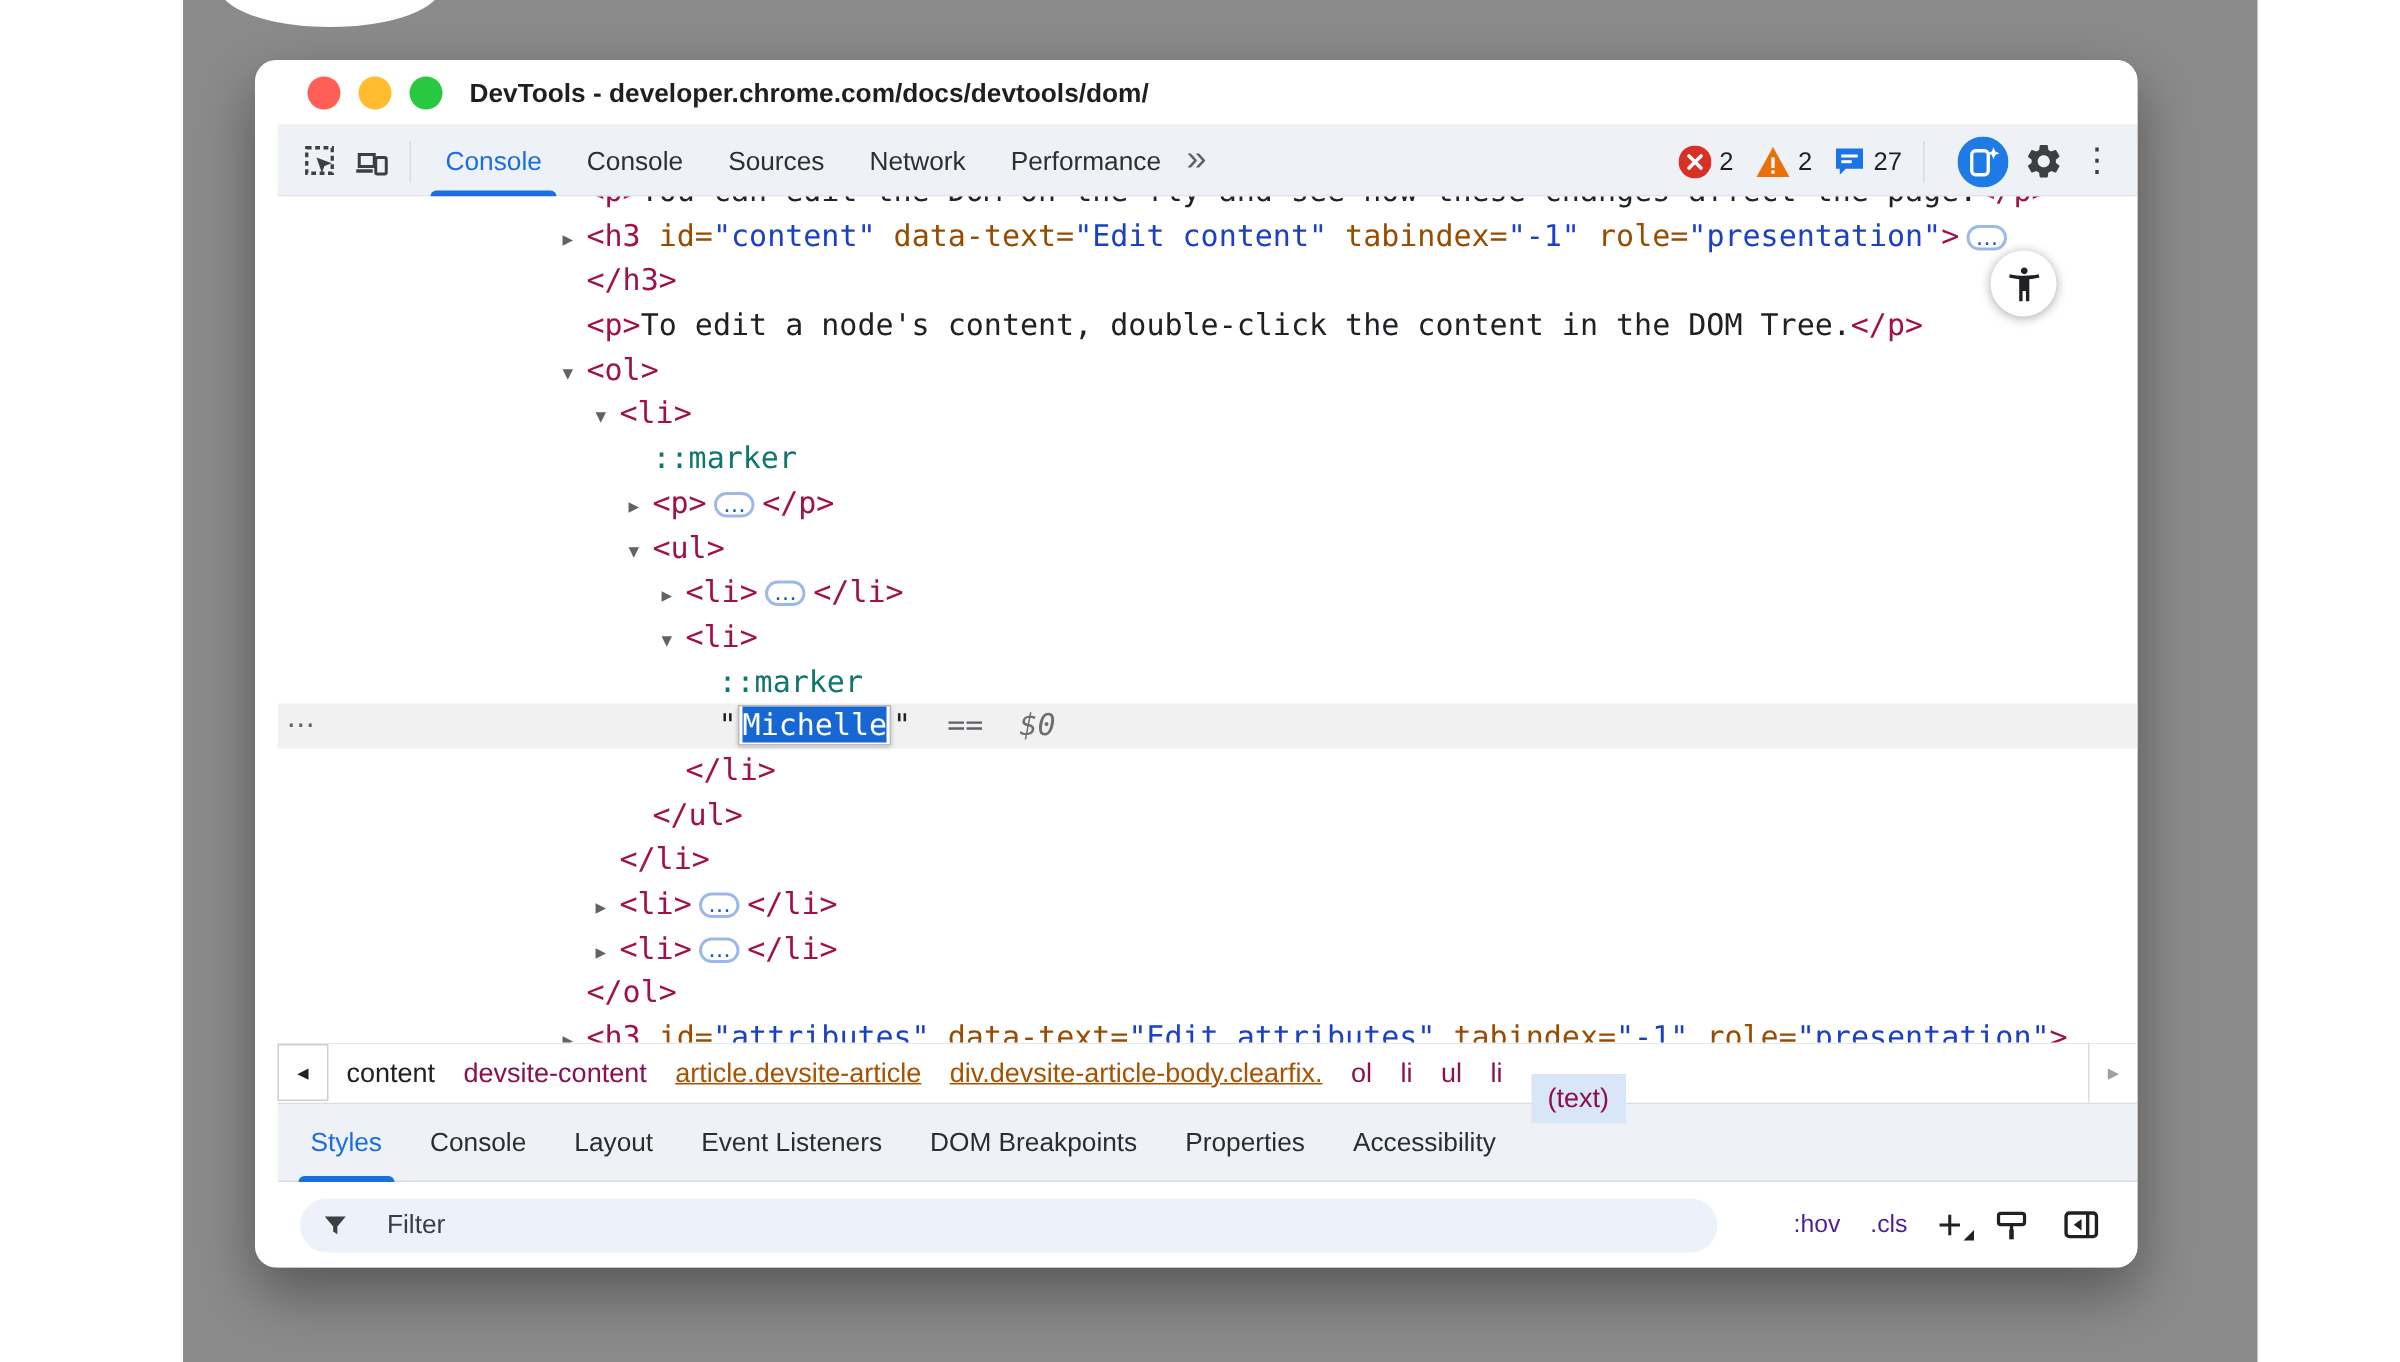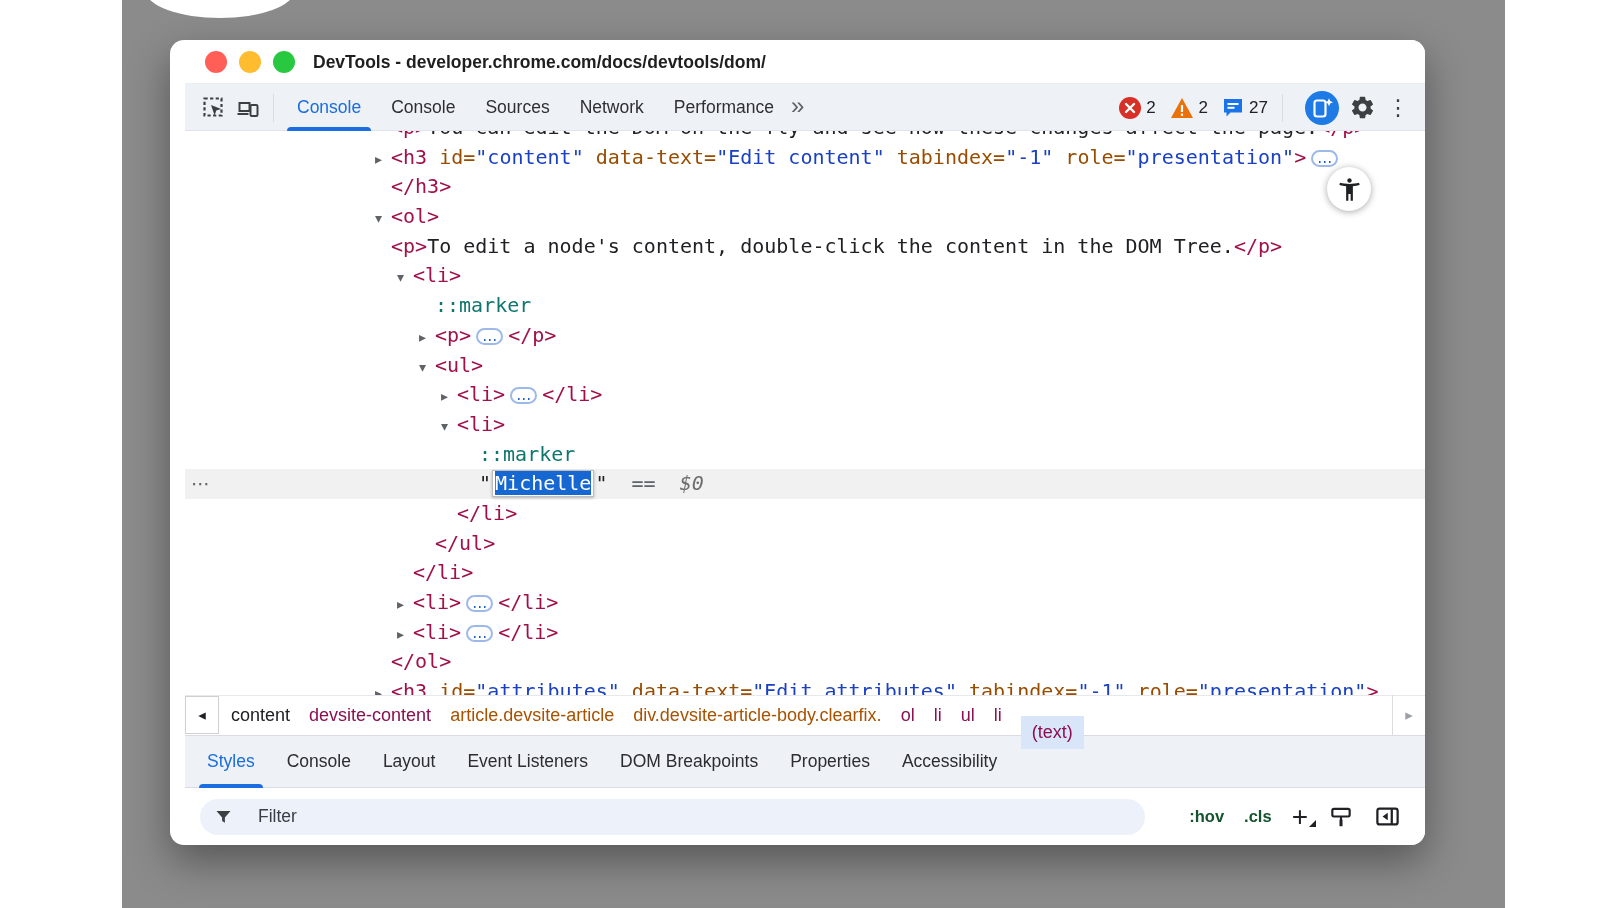--- a/index.html
+++ b/index.html
@@ -67,40 +67,40 @@
 
   
   .crumbbar{height:40px;display:flex;align-items:center;background:#fff;
             box-shadow:inset 0 1px 0 #e6e8ec;}
   .crumb-back{width:34px;height:38px;border:1px solid #cfcfcf;box-sizing:border-box;background:#fff;
               display:flex;align-items:center;justify-content:center;color:#202124;font-size:15px;flex:0 0 auto;}
   .crumbs{display:flex;align-items:center;gap:19px;margin-left:12px;font-size:18px;flex:1;
           overflow:hidden;white-space:nowrap;}
   .crumb.plain{color:#202124;}
   .crumb.tag{color:#8a1050;}
-  .crumb.cls{color:#a85200;}
+  .crumb.cls{color:#a85200;text-decoration:underline;}
   .crumb.selected{background:#d9e5f9;padding:6px 11px;margin-top:34px;}
   .crumb-fwd{width:32px;height:40px;border-left:1px solid #dcdcdc;display:flex;align-items:center;
              justify-content:center;color:#9aa0a6;font-size:15px;flex:0 0 auto;}
 
   
   .paneltabs{height:53px;background:#eef1f6;display:flex;align-items:stretch;padding-left:6px;
              box-shadow:inset 0 1px 0 #dadce2, inset 0 -1px 0 #dadce2;}
   .p-tab{padding:0 16px;display:flex;align-items:center;font-size:17.5px;color:#2b2d31;position:relative;white-space:nowrap;}
   .p-tab.active{color:#1a6ee0;}
   .p-tab.active::after{content:'';position:absolute;left:8px;right:8px;bottom:0;height:4px;
                        background:#1a6ee0;border-radius:4px 4px 0 0;}
 
   
   .filterrow{height:57px;display:flex;align-items:center;background:#fff;}
   .filterpill{margin-left:15px;width:945px;height:36px;border-radius:18px;background:#edf1fa;
               display:flex;align-items:center;padding-left:14px;box-sizing:border-box;flex:0 0 auto;}
   .filter-label{margin-left:25px;font-size:17.5px;color:#3a3d42;}
   .filter-right{display:flex;align-items:center;gap:20px;margin-left:auto;margin-right:24px;}
-  .state-toggle{font-size:16.5px;color:#14532d;font-weight:bold;}
+  .state-toggle{font-size:16.5px;color:#4c1d95;font-weight:normal;}
   .plusbtn{position:relative;font-size:28px;color:#202124;line-height:20px;font-weight:normal;}
   .plusbtn::after{content:'';position:absolute;right:-8px;bottom:0;
                   border-left:7px solid transparent;border-bottom:7px solid #202124;}
   .icon-btn{display:flex;align-items:center;justify-content:center;}
 </style>
 </head>
 <body>
 
 <div class="backdrop"></div>
 <div class="notch"></div>
@@ -185,22 +185,22 @@
         <path fill="#3c4043" d="M19.14 12.94c.04-.3.06-.61.06-.94 0-.32-.02-.64-.07-.94l2.03-1.58c.18-.14.23-.41.12-.61l-1.92-3.32c-.12-.22-.37-.29-.59-.22l-2.39.96c-.5-.38-1.03-.7-1.62-.94l-.36-2.54c-.04-.24-.24-.41-.48-.41h-3.84c-.24 0-.43.17-.47.41l-.36 2.54c-.59.24-1.13.57-1.62.94l-2.39-.96c-.22-.08-.47 0-.59.22L2.74 8.87c-.12.21-.08.47.12.61l2.03 1.58c-.05.3-.09.63-.09.94s.02.64.07.94l-2.03 1.58c-.18.14-.23.41-.12.61l1.92 3.32c.12.22.37.29.59.22l2.39-.96c.5.38 1.03.7 1.62.94l.36 2.54c.05.24.24.41.48.41h3.84c.24 0 .44-.17.47-.41l.36-2.54c.59-.24 1.13-.56 1.62-.94l2.39.96c.22.08.47 0 .59-.22l1.92-3.32c.12-.22.07-.47-.12-.61l-2.01-1.58zM12 15.6c-1.98 0-3.6-1.62-3.6-3.6s1.62-3.6 3.6-3.6 3.6 1.62 3.6 3.6-1.62 3.6-3.6 3.6z"></path>
       </svg>
     </div>
     <div class="kebab">⋮</div>
   </div>
 
   <div class="domtree" id="dom-tree">
       <div class="dom-row clip-top" style="padding-left: 190px;"><span class="arrow"></span><span class="tk-tag">&lt;p&gt;</span><span class="tk-text">You can edit the DOM on the fly and see how these changes affect the page.</span><span class="tk-tag">&lt;/p&gt;</span></div>
       <div class="dom-row" style="padding-left: 190px;"><span class="arrow">▸</span><span class="tk-tag">&lt;h3</span><span class="tk-attr"> id=</span><span class="tk-val">"content"</span><span class="tk-attr"> data-text=</span><span class="tk-val">"Edit content"</span><span class="tk-attr"> tabindex=</span><span class="tk-val">"-1"</span><span class="tk-attr"> role=</span><span class="tk-val">"presentation"</span><span class="tk-tag">&gt;</span><span class="pill">…</span></div>
       <div class="dom-row" style="padding-left: 190px;"><span class="arrow"></span><span class="tk-tag">&lt;/h3&gt;</span></div>
+      <div class="dom-row" style="padding-left: 190px;"><span class="arrow"></span><span class="tk-tag">&lt;p&gt;</span><span class="tk-text">To edit a node's content, double-click the content in the DOM Tree.</span><span class="tk-tag">&lt;/p&gt;</span></div>
       <div class="dom-row" style="padding-left: 190px;"><span class="arrow">▾</span><span class="tk-tag">&lt;ol&gt;</span></div>
-      <div class="dom-row" style="padding-left: 190px;"><span class="arrow"></span><span class="tk-tag">&lt;p&gt;</span><span class="tk-text">To edit a node's content, double-click the content in the DOM Tree.</span><span class="tk-tag">&lt;/p&gt;</span></div>
       <div class="dom-row" style="padding-left: 212px;"><span class="arrow">▾</span><span class="tk-tag">&lt;li&gt;</span></div>
       <div class="dom-row" style="padding-left: 234px;"><span class="arrow"></span><span class="tk-marker">::marker</span></div>
       <div class="dom-row" style="padding-left: 234px;"><span class="arrow">▸</span><span class="tk-tag">&lt;p&gt;</span><span class="pill">…</span><span class="tk-tag">&lt;/p&gt;</span></div>
       <div class="dom-row" style="padding-left: 234px;"><span class="arrow">▾</span><span class="tk-tag">&lt;ul&gt;</span></div>
       <div class="dom-row" style="padding-left: 256px;"><span class="arrow">▸</span><span class="tk-tag">&lt;li&gt;</span><span class="pill">…</span><span class="tk-tag">&lt;/li&gt;</span></div>
       <div class="dom-row" style="padding-left: 256px;"><span class="arrow">▾</span><span class="tk-tag">&lt;li&gt;</span></div>
       <div class="dom-row" style="padding-left: 278px;"><span class="arrow"></span><span class="tk-marker">::marker</span></div>
       <div class="dom-row selected" style="padding-left: 278px;"><span class="row-dots">⋯</span><span class="arrow"></span><span class="tk-quote">"</span><span class="editbox"><span class="editsel">Michelle</span></span><span class="tk-quote">"</span><span class="tk-eq">  ==  </span><span class="tk-dollar">$0</span></div>
       <div class="dom-row" style="padding-left: 256px;"><span class="arrow"></span><span class="tk-tag">&lt;/li&gt;</span></div>
       <div class="dom-row" style="padding-left: 234px;"><span class="arrow"></span><span class="tk-tag">&lt;/ul&gt;</span></div>

